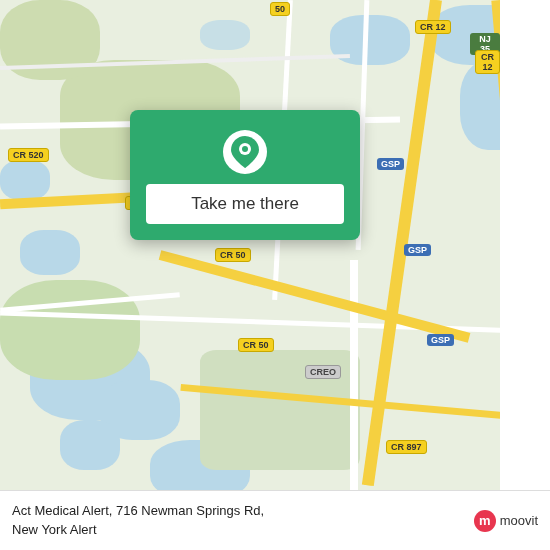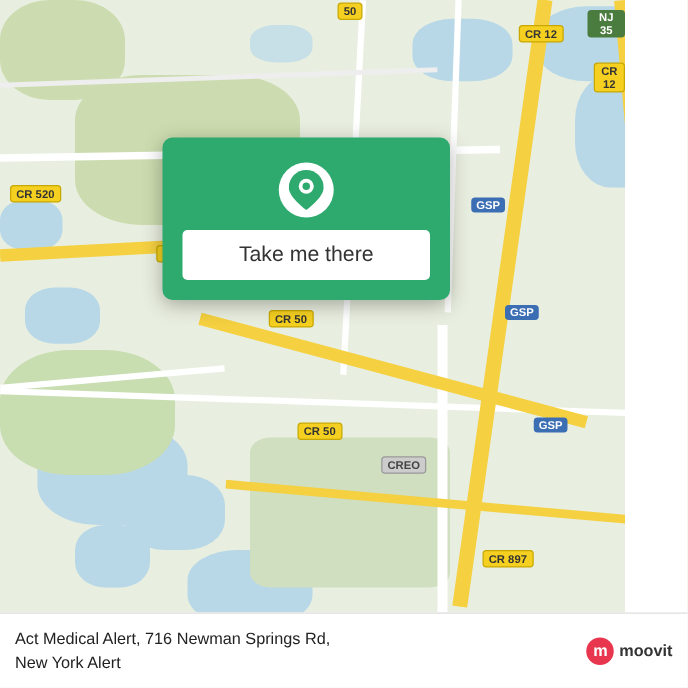--- a/index.html
+++ b/index.html
@@ -51,20 +51,21 @@
       z-index: 5;
     }
     .badge-yellow {
       background: #f5d020;
       color: #333;
       border: 1px solid #c8a800;
     }
     .badge-green {
       background: #4a7c3f;
       color: white;
+      margin-top: 25px;
     }
     .badge-blue {
       background: #3c6eb4;
       color: white;
     }
 
     
     #action-card {
       position: absolute;
       top: 110px;
@@ -143,21 +144,21 @@
       border-radius: 50%;
       width: 22px;
       height: 22px;
       display: flex;
       align-items: center;
       justify-content: center;
     }
 
     .moovit-text {
       font-size: 13px;
-      font-weight: bold;
+      font-weight: normal;
       color: #333;
     }
 
     
     #osm-attr {
       position: absolute;
       bottom: 62px;
       left: 0;
       background: rgba(255,255,255,0.8);
       font-size: 9px;

